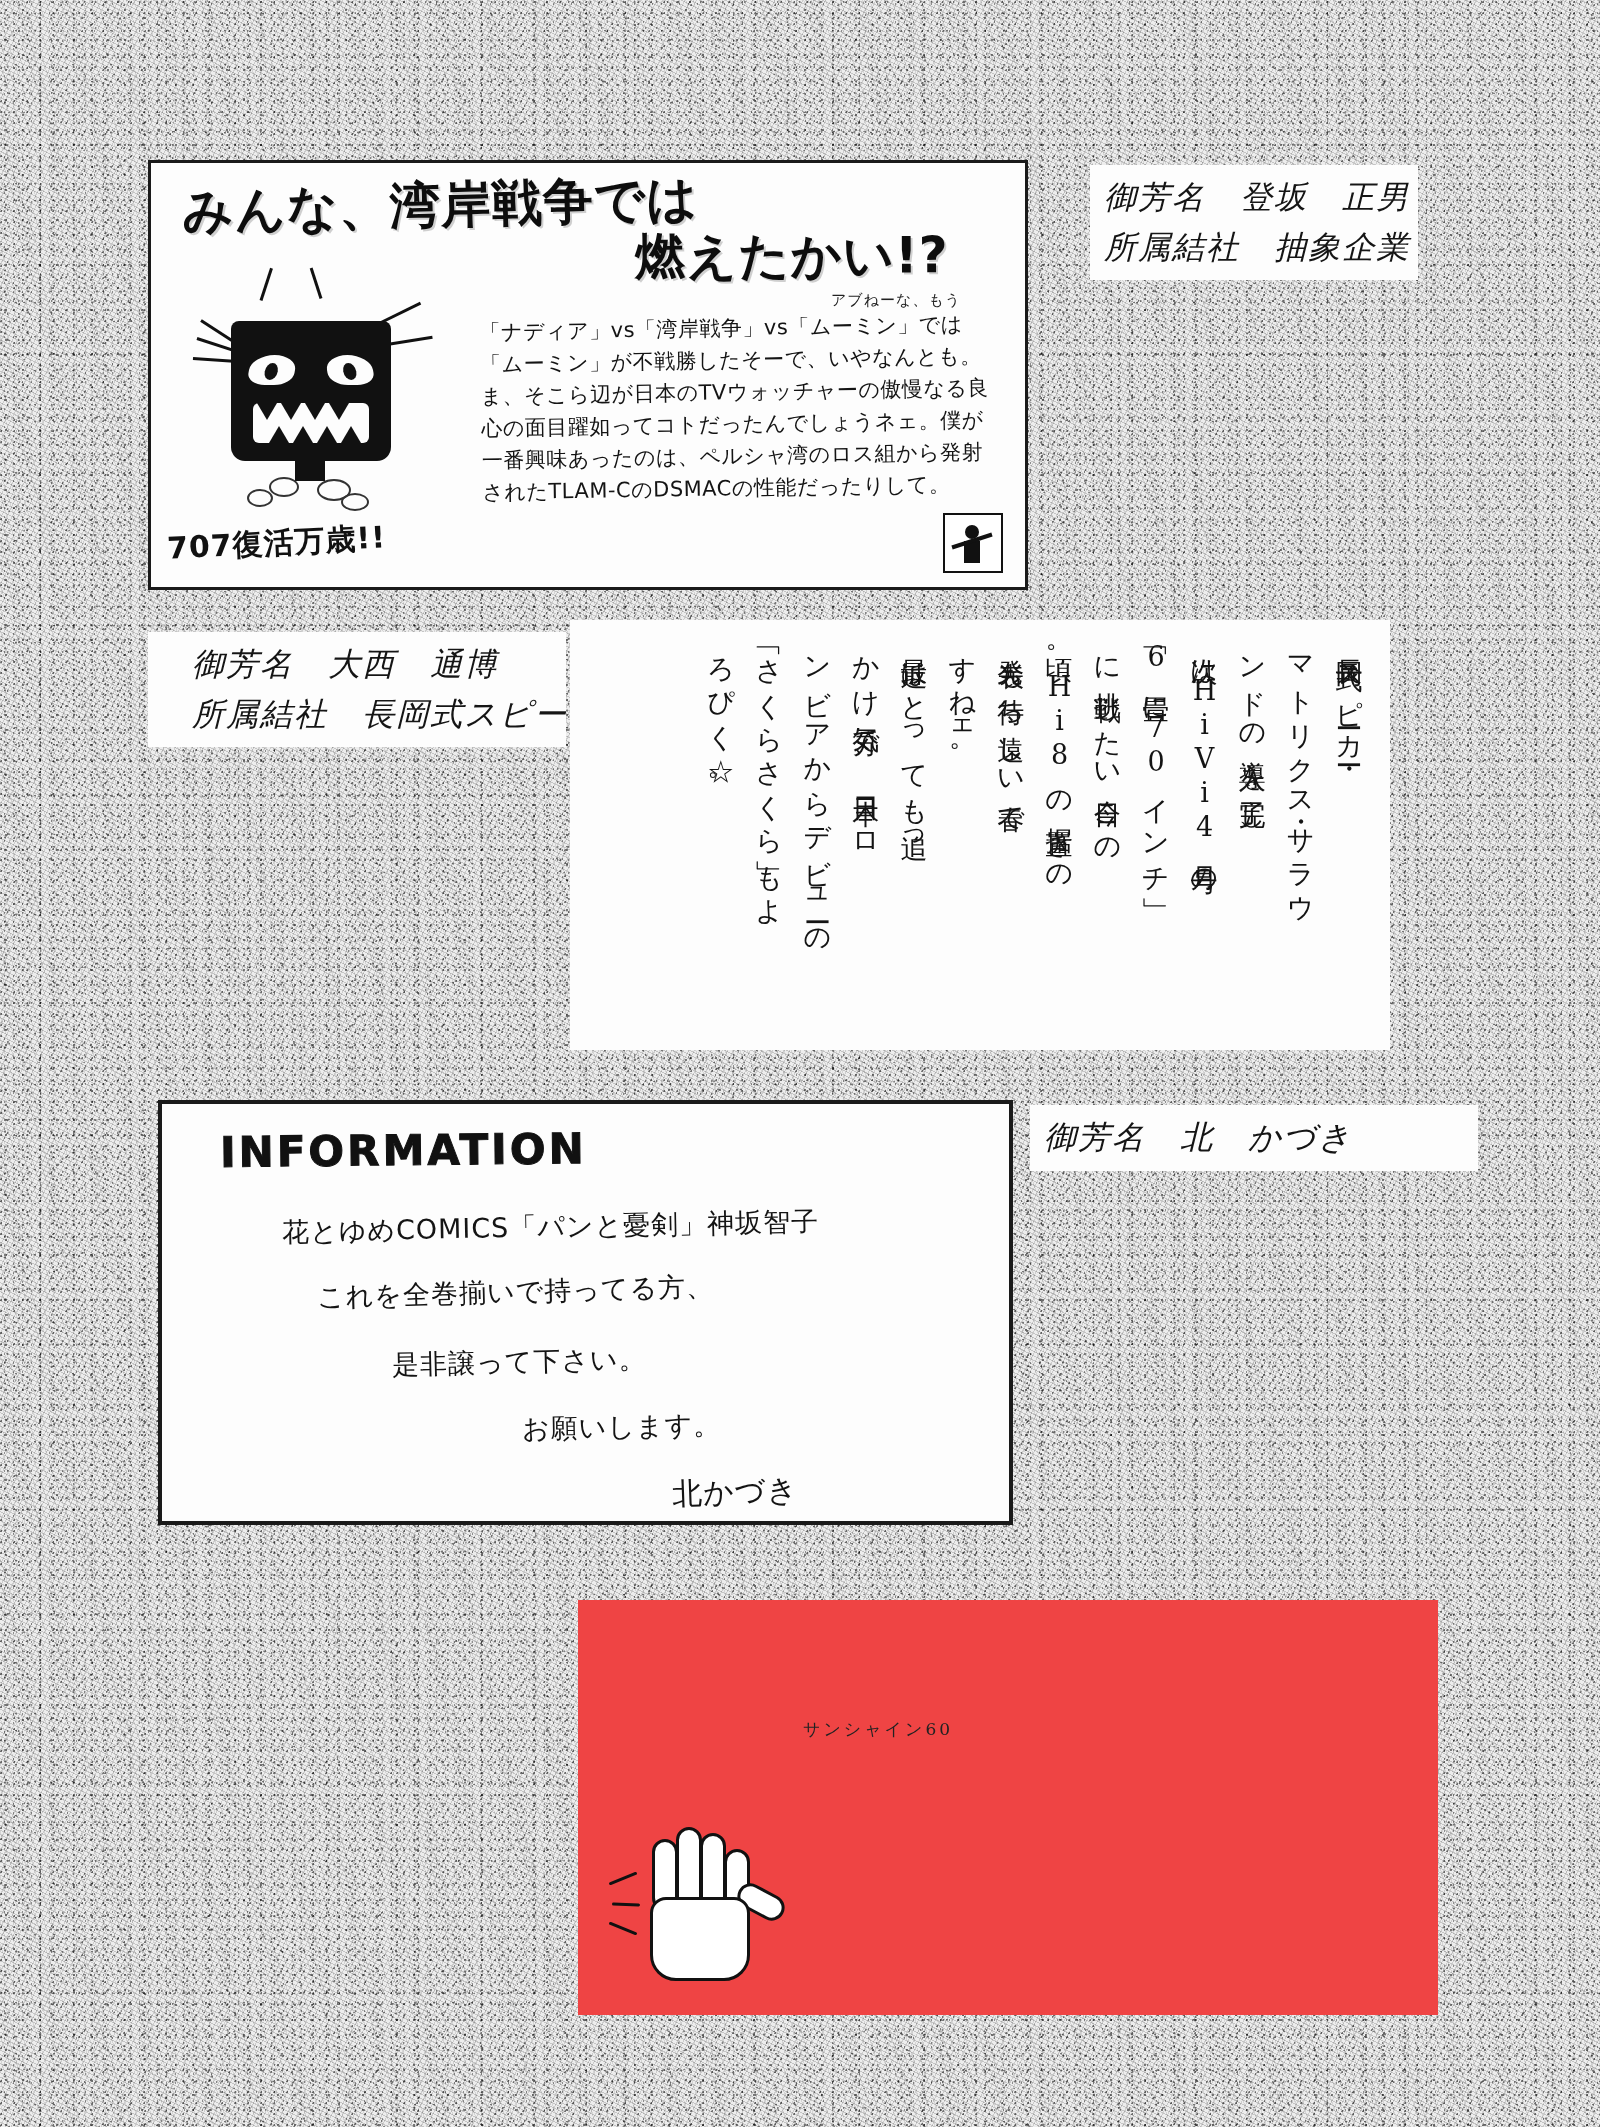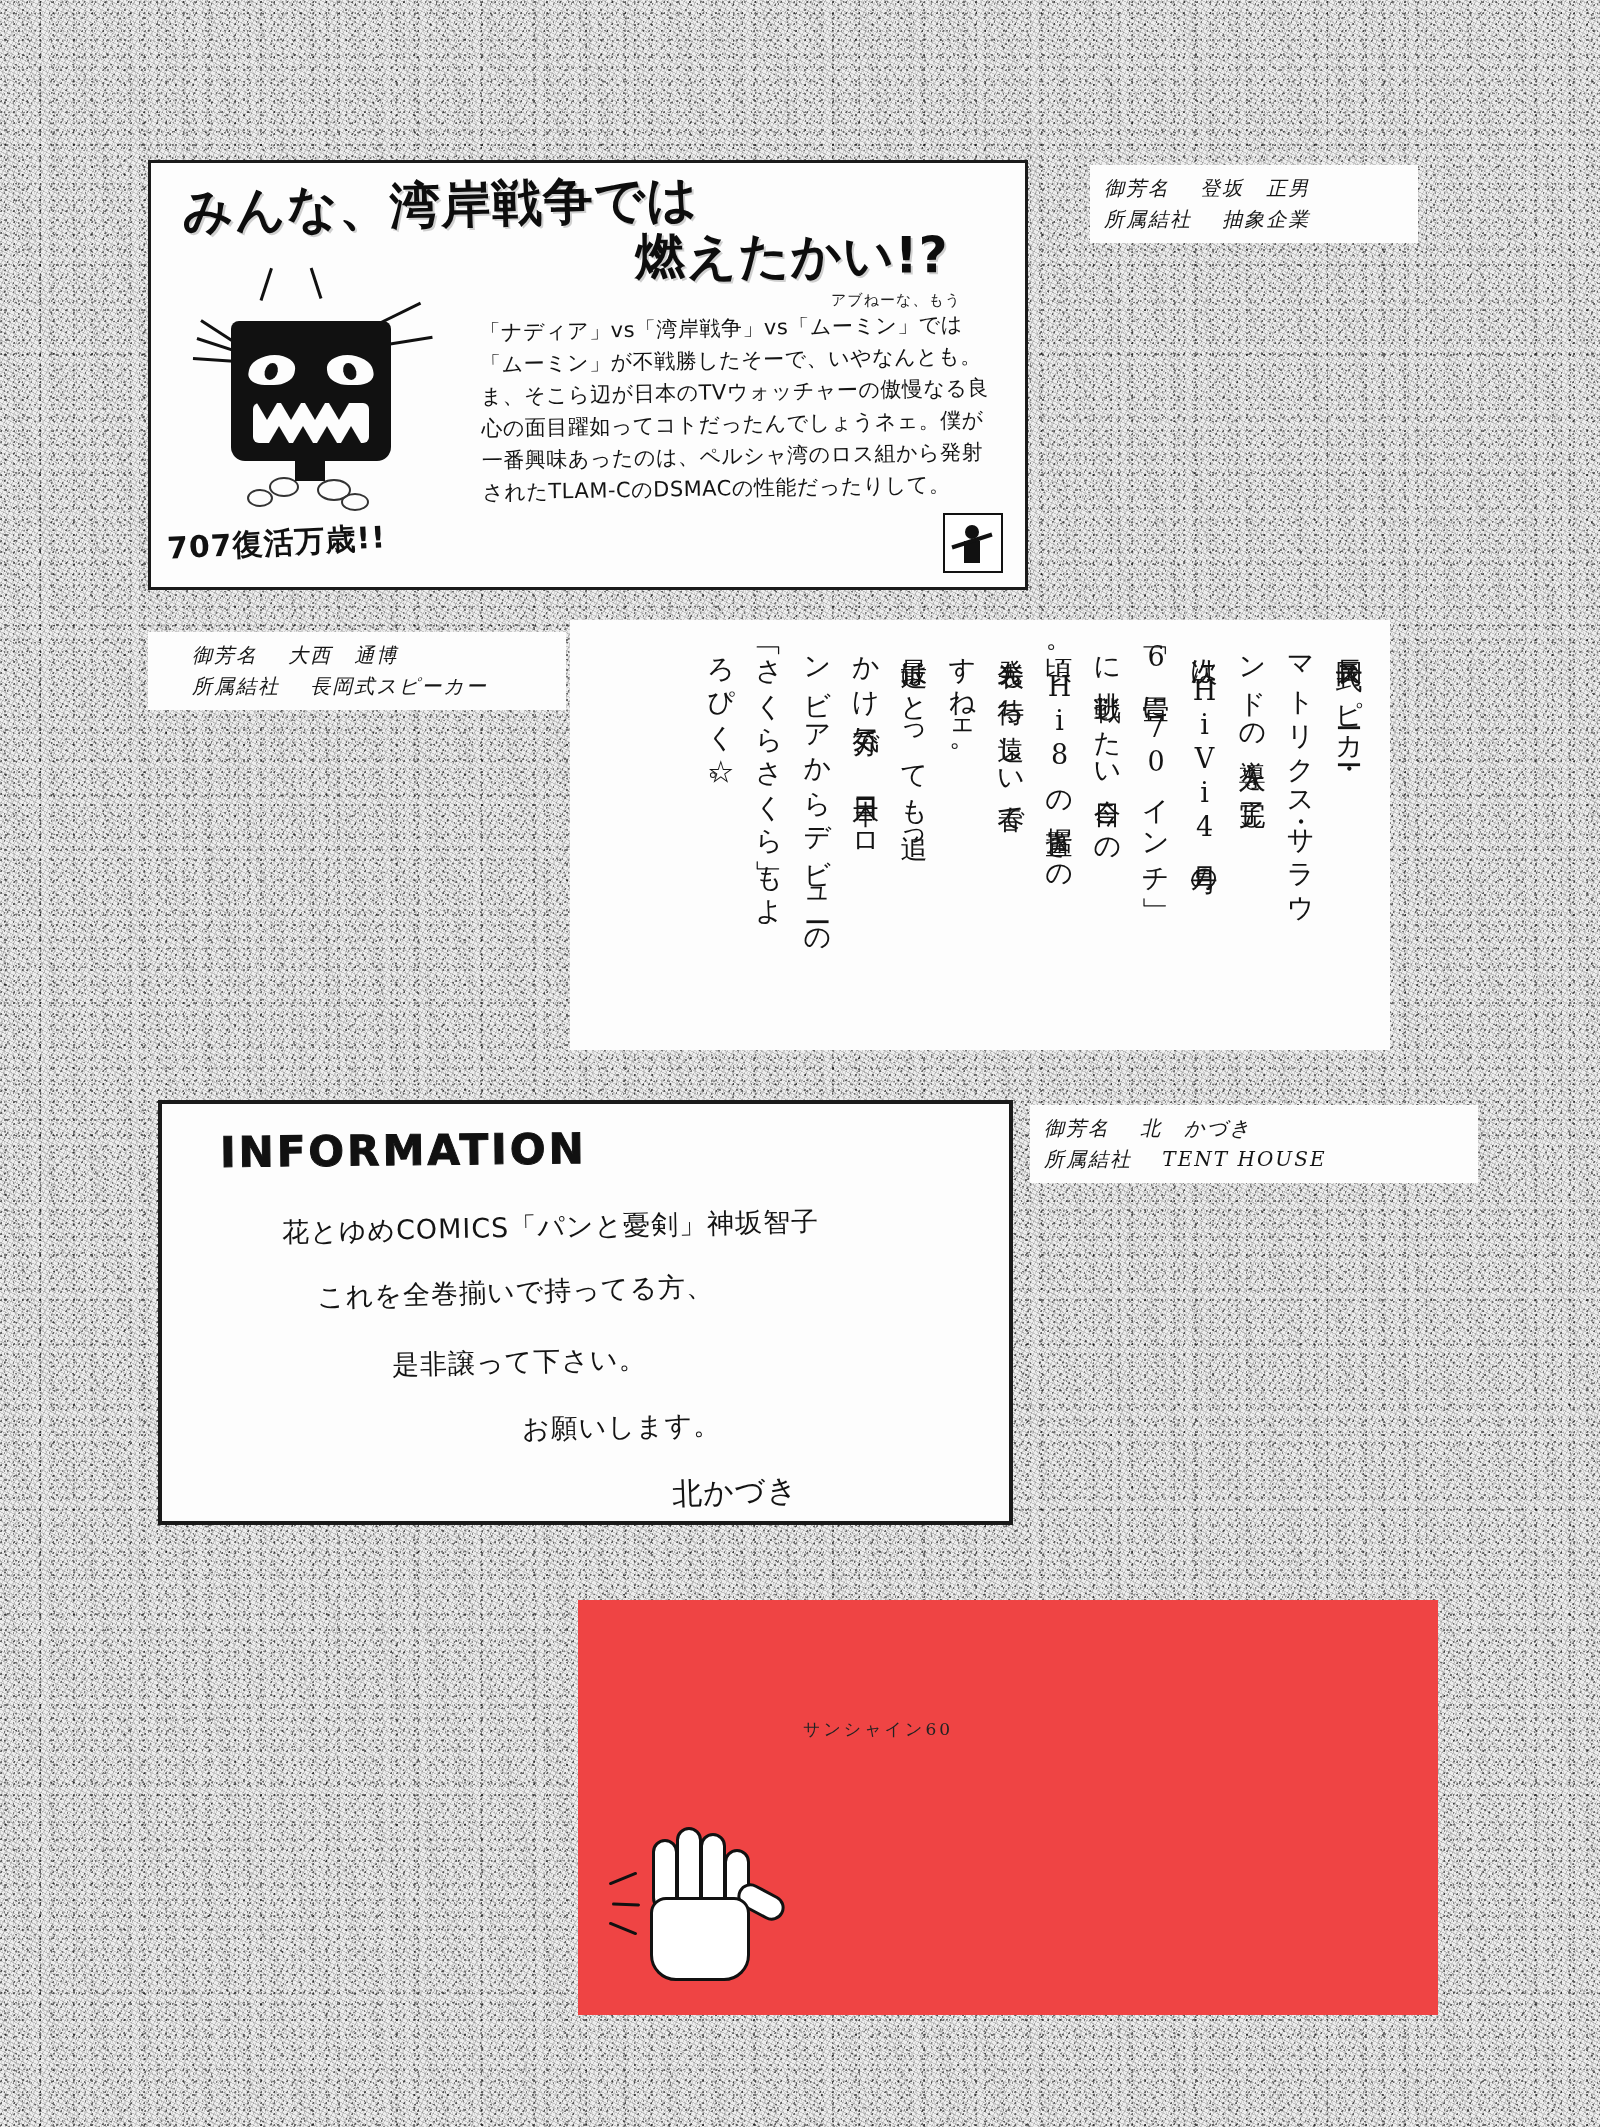--- a/index.html
+++ b/index.html
@@ -238,21 +238,21 @@
     height: 4px;
     background: #111;
     transform: rotate(-18deg);
   }
 
   
   .namestrip {
     position: absolute;
     background: #fdfdfd;
     padding: 8px 14px;
-    font-size: 20px;
+    font-size: 32px;
     line-height: 1.55;
     color: #151515;
     font-style: italic;
     font-family: "DejaVu Serif", serif;
     letter-spacing: 2px;
     white-space: nowrap;
   }
   .namestrip .label { margin-right: 22px; }
 
   #name-togasaka { left: 1090px; top: 165px; width: 300px; }
@@ -489,24 +489,20 @@
     <div class="vcol">「さくらさくら」もよ</div>
     <div class="vcol">ろぴく☆。</div>
   </div>
 </div>
 
 <div id="name-kita" class="namestrip">
   <div>
     <span class="label">御芳名</span>
     <span>北　かづき</span>
   </div>
-  <div>
-    <span class="label">所属結社</span>
-    <span>TENT HOUSE</span>
-  </div>
 </div>
 
 <div id="panel-info" class="panel">
   <div id="info-title" class="hand">INFORMATION</div>
   <div id="info-l1" class="info-line hand">花とゆめCOMICS「パンと憂剣」神坂智子</div>
   <div id="info-l2" class="info-line hand">これを全巻揃いで持ってる方、</div>
   <div id="info-l3" class="info-line hand">是非譲って下さい。</div>
   <div id="info-l4" class="info-line hand">お願いします。</div>
   <div id="info-sign" class="info-line hand">北かづき</div>
 </div>

